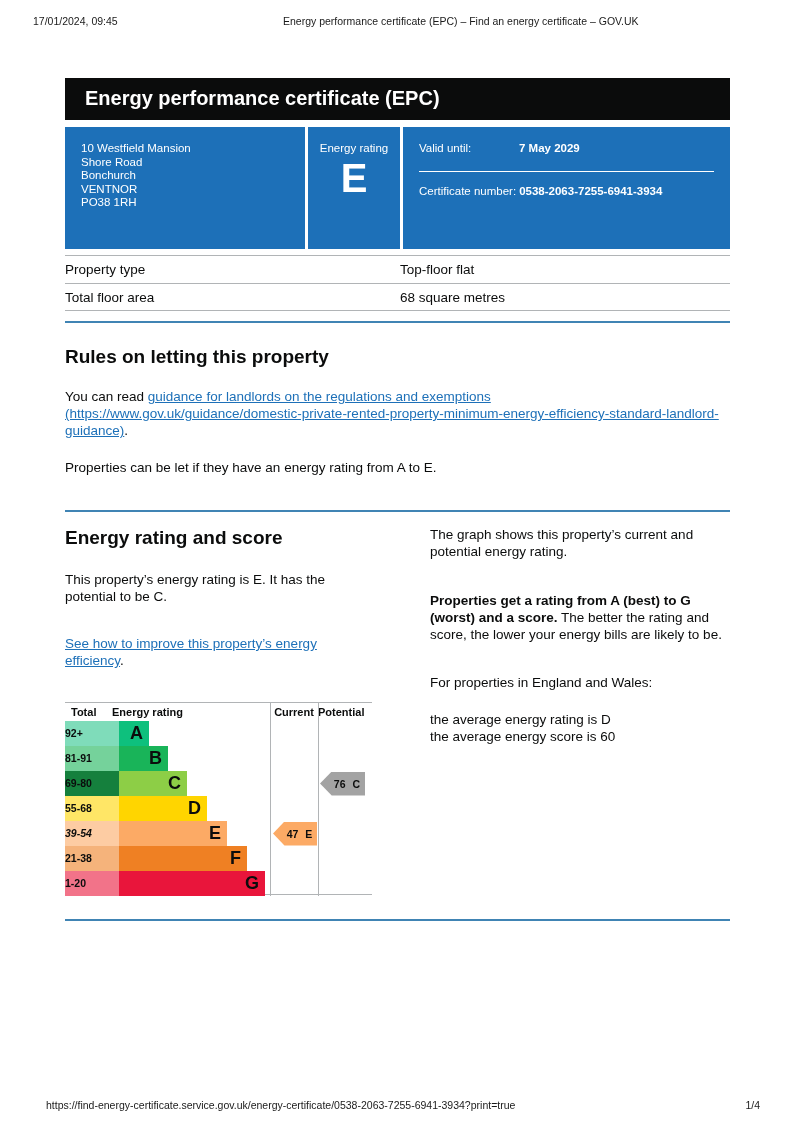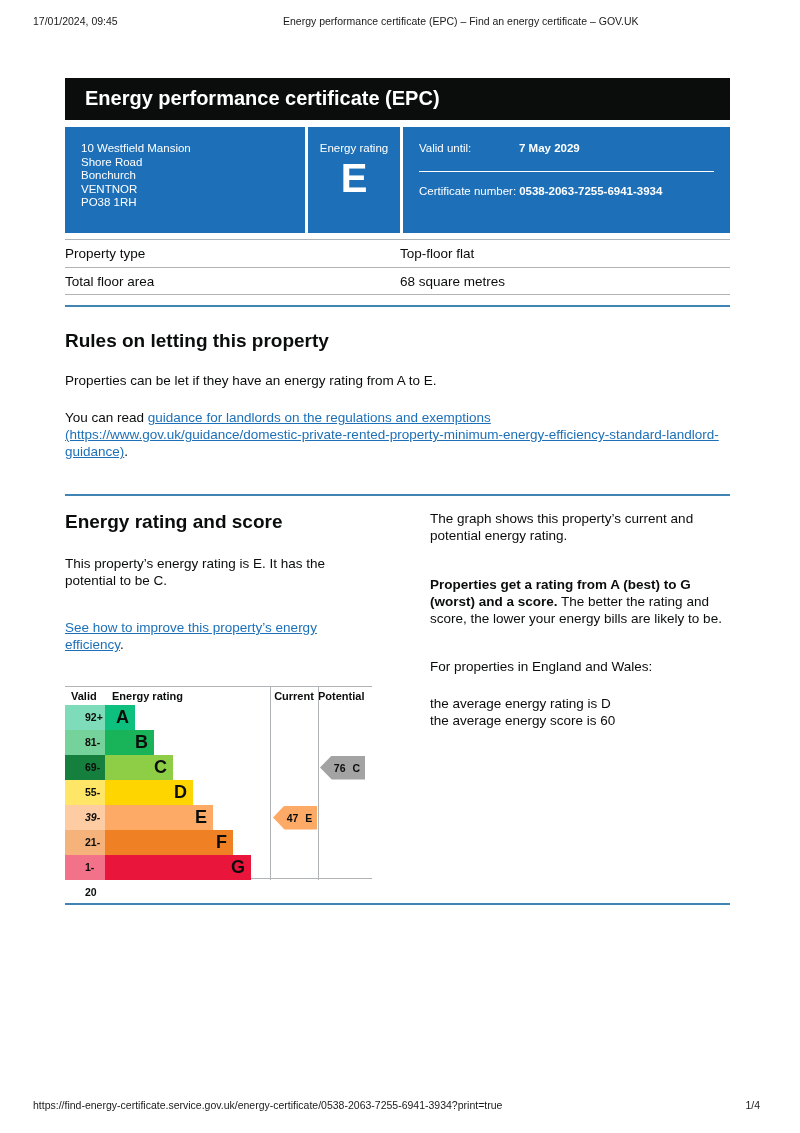--- a/index.html
+++ b/index.html
@@ -7,32 +7,32 @@
   body {
     position: relative;
     background: #ffffff;
     color: #0b0c0c;
     font-family: "Liberation Sans", sans-serif;
     overflow: hidden;
   }
   .print-meta { position: absolute; font-size: 10.5px; color: #1a1a1a; white-space: nowrap; }
   #ph-datetime { left: 33px; top: 15px; }
   #ph-title { left: 283px; top: 15px; }
-  #pf-url { left: 33px; top: 1099px; }
+  #pf-url { left: 46px; top: 1099px; }
   #pf-page { right: 40px; top: 1099px; left: auto; }
 
   .content { position: absolute; left: 65px; top: 78px; width: 665px; }
 
   .title-bar {
     background: #0b0c0c; color: #fff;
     font-size: 20px; font-weight: bold;
     padding: 9px 0 10px 20px;
   }
 
-  .blue-row { display: flex; gap: 3px; margin-top: 7px; height: 106px; }
+  .blue-row { display: flex; gap: 3px; margin-top: 7px; height: 122px; }
   .box { background: #1d70b8; color: #fff; }
   .box-address { width: 240px; padding: 15px 16px; font-size: 11.5px; line-height: 13.5px; }
   .box-rating { width: 92px; text-align: center; padding-top: 15px; font-size: 11.5px; }
   .box-rating .big-letter { font-size: 40px; font-weight: bold; line-height: 42px; margin-top: 3px; }
   .box-valid { flex: 1; padding: 15px 16px; font-size: 11.5px; }
   .valid-row { display: flex; }
   .valid-row .lbl { width: 100px; }
   .valid-row .value { font-weight: bold; }
   .box-valid hr { border: none; border-top: 1px solid #fff; margin: 17px 0 13px; }
   .cert-row .num { font-weight: bold; margin-left: 3px; }
@@ -66,21 +66,21 @@
     border-top: 1px solid #b1b4b6; border-bottom: 1px solid #b1b4b6;
     font-size: 11px;
   }
   .epc-header-label { position: absolute; top: 3px; font-weight: bold; }
   #epc-h-score { left: 6px; }
   #epc-h-rating { left: 47px; }
   #epc-h-current { left: 205px; width: 48px; text-align: center; }
   #epc-h-potential { left: 253px; width: 54px; text-align: left; }
   .epc-rows { position: absolute; left: 0; top: 18px; }
   .epc-row { display: flex; height: 25px; }
-  .epc-score { width: 40px; font-size: 10.5px; font-weight: bold; line-height: 25px; padding-left: 20px; }
+  .epc-score { width: 54px; font-size: 10.5px; font-weight: bold; line-height: 25px; padding-left: 0; }
   .epc-bar { position: relative; height: 25px; }
   .epc-letter { position: absolute; right: 6px; top: 0; line-height: 25px; font-size: 18px; font-weight: bold; color: #0b0c0c; }
   .vline { position: absolute; top: 0; width: 1px; height: 193px; background: #b1b4b6; }
   #vline-current { left: 205px; }
   #vline-potential { left: 253px; }
   .epc-arrow {
     position: absolute; height: 24px;
     display: flex; align-items: center; justify-content: center; gap: 7px;
     padding-left: 9px;
     font-size: 10.5px; font-weight: bold; color: #0b0c0c;
@@ -130,33 +130,33 @@
     </div>
     <div class="fact-row">
       <div class="fact-label">Total floor area</div>
       <div>68 square metres</div>
     </div>
   </div>
 
   <hr class="divider" id="divider-1">
 
   <h2>Rules on letting this property</h2>
+  <p class="mt20"><span>You can read </span><a href="#">guidance for landlords on the regulations and exemptions (https://www.gov.uk/guidance/domestic-private-rented-property-minimum-energy-efficiency-standard-landlord-guidance)</a><span>.</span></p>
   <p class="mt20">Properties can be let if they have an energy rating from A to E.</p>
-  <p class="mt20"><span>You can read </span><a href="#">guidance for landlords on the regulations and exemptions (https://www.gov.uk/guidance/domestic-private-rented-property-minimum-energy-efficiency-standard-landlord-guidance)</a><span>.</span></p>
 
   <hr class="divider" id="divider-2">
 
   <div class="two-col">
     <div class="col-left">
       <h2 style="margin-top:0">Energy rating and score</h2>
       <p class="mt22">This property’s energy rating is E. It has the potential to be C.</p>
       <p class="mt30"><a href="#">See how to improve this property’s energy efficiency</a><span>.</span></p>
 
       <div class="epc-chart">
-        <span class="epc-header-label" id="epc-h-score">Valid</span>
+        <span class="epc-header-label" id="epc-h-score">Total</span>
         <span class="epc-header-label" id="epc-h-rating">Energy rating</span>
         <span class="epc-header-label" id="epc-h-current">Current</span>
         <span class="epc-header-label" id="epc-h-potential">Potential</span>
         <div class="vline" id="vline-current"></div>
         <div class="vline" id="vline-potential"></div>
         <div class="epc-rows">
             <div class="epc-row">
               <div class="epc-score" style="background: rgb(127, 220, 186);">92+</div>
               <div class="epc-bar" style="background: rgb(14, 192, 125); width: 30px;">
                 <span class="epc-letter">A</span>

